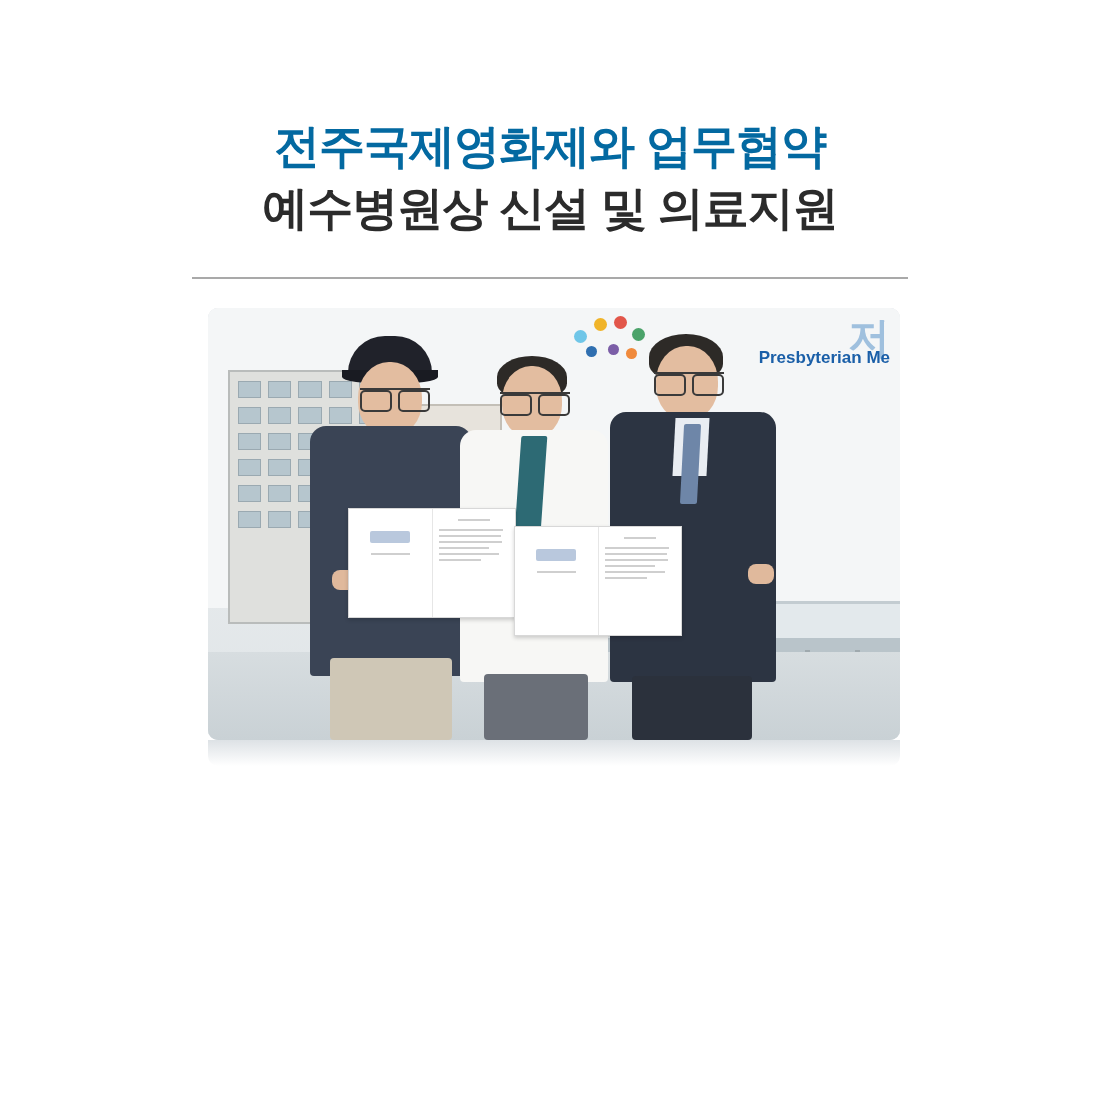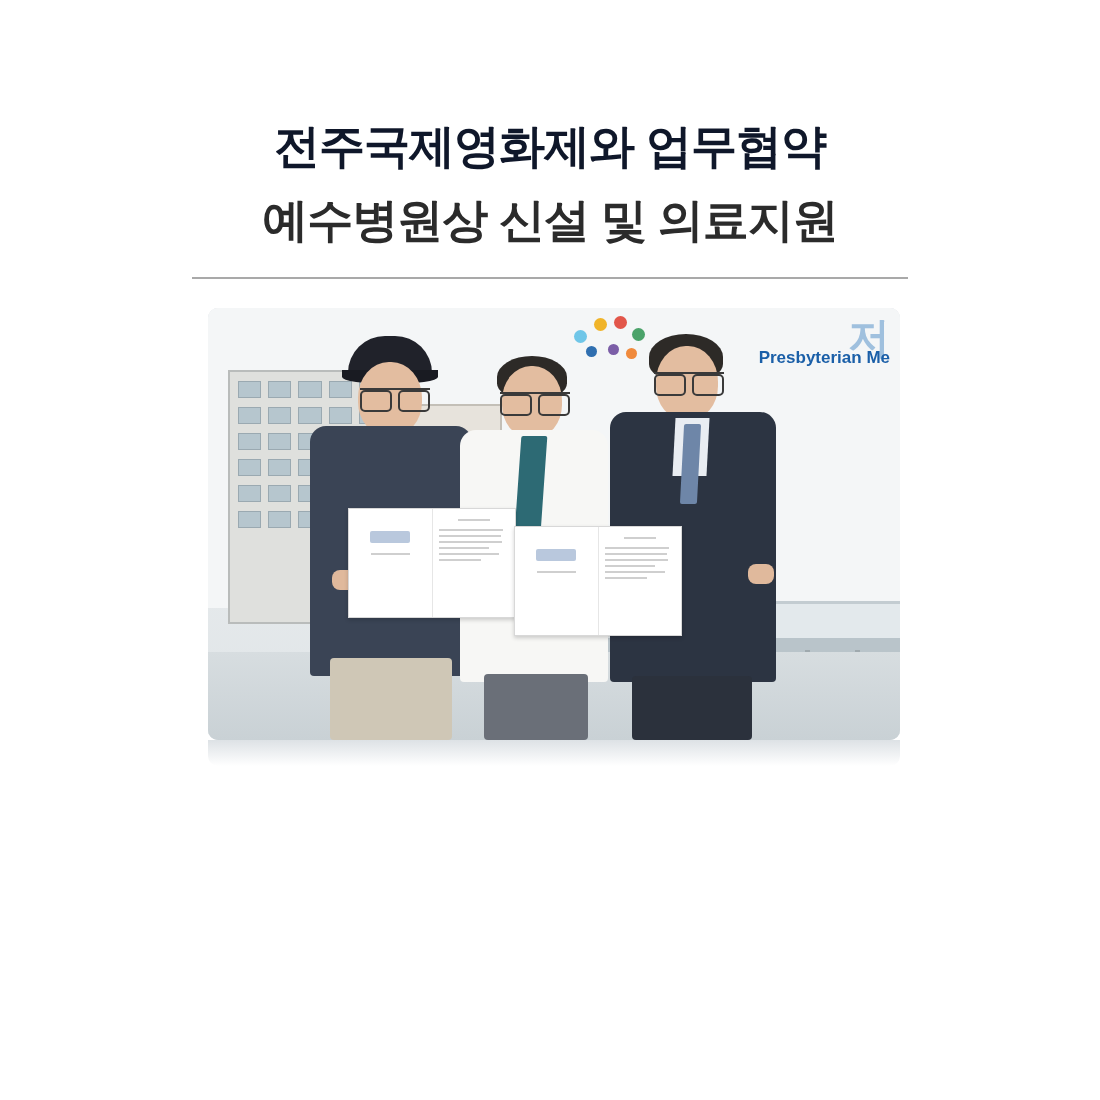--- a/index.html
+++ b/index.html
@@ -75,27 +75,27 @@
   .headline-block {
     position: absolute;
     left: 0;
     top: 118px;
     width: 1100px;
     text-align: center;
   }
   .headline-1 {
     font-size: 46px;
     font-weight: bold;
-    color: #0f172a;
+    color: #0369a1;
     letter-spacing: -1px;
     line-height: 1.25;
     white-space: nowrap;
   }
   .headline-2 {
-    margin-top: 16px;
+    margin-top: 4px;
     font-size: 46px;
     font-weight: bold;
     color: #2b2b2b;
     letter-spacing: -1px;
     line-height: 1.25;
     white-space: nowrap;
   }
 
   .divider {
     position: absolute;

